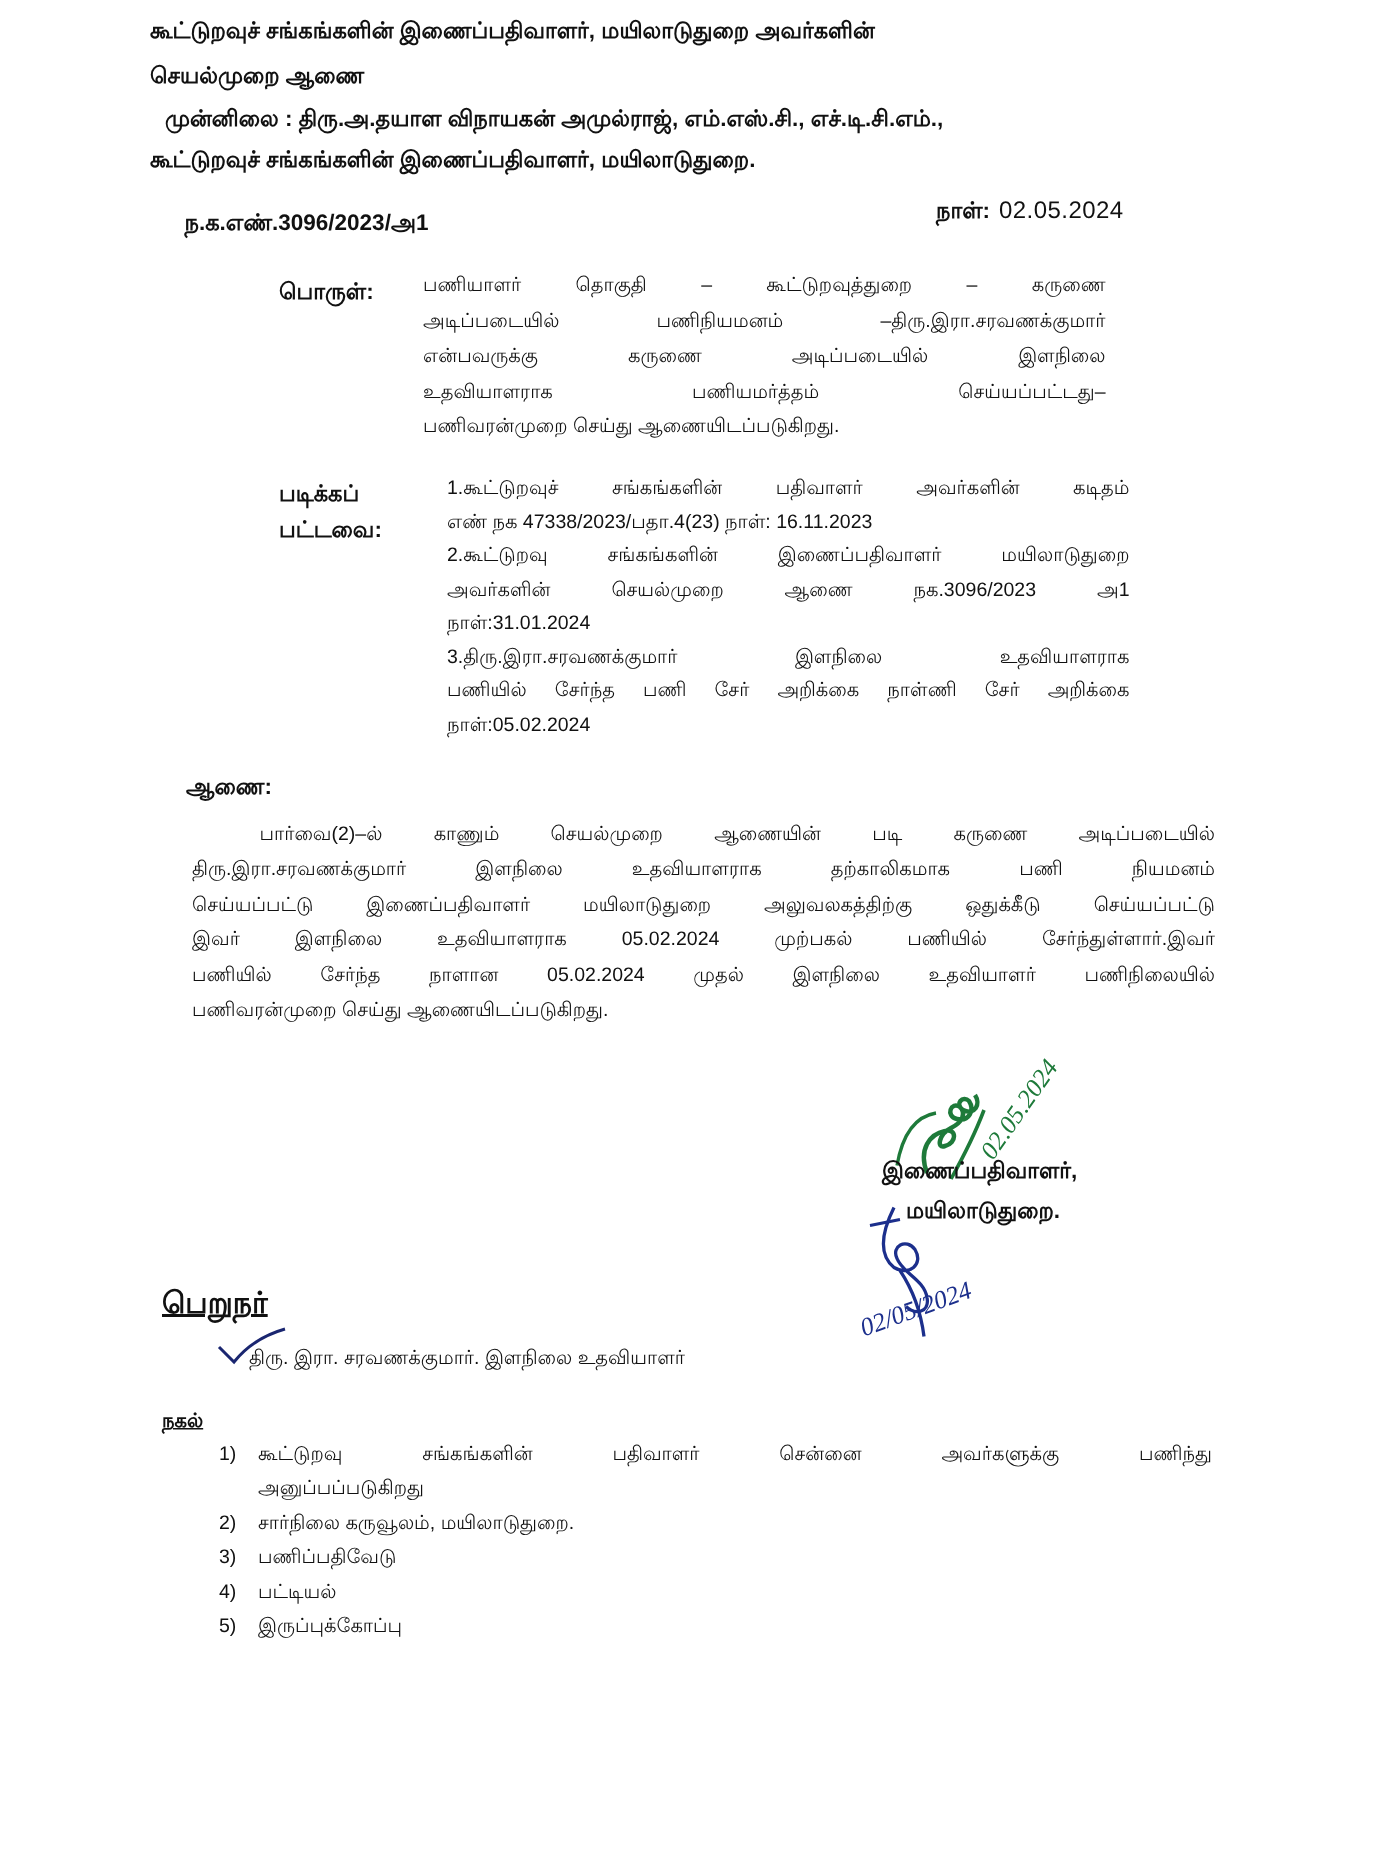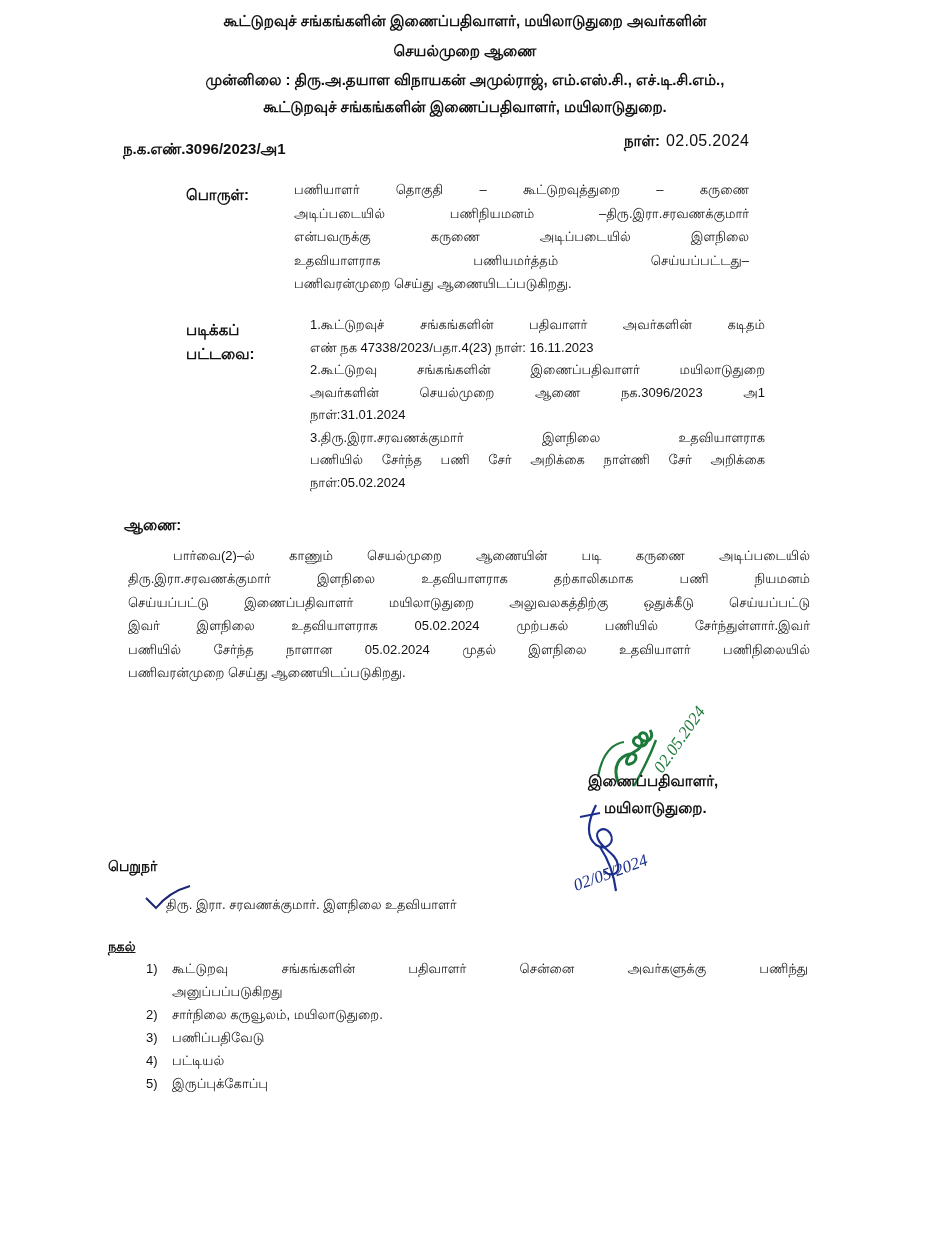--- a/index.html
+++ b/index.html
@@ -17,21 +17,20 @@
     }
     .page {
       position: absolute;
       left: 0; top: 0;
       width: 929px; height: 1245px;
       background: #ffffff;
     }
     .abs { position: absolute; }
     .hdr {
       left: 100px; width: 730px;
-      text-align: center;
       font-weight: bold;
       font-size: 15px;
       white-space: nowrap;
     }
     .ref-left {
       left: 123px; top: 140px;
       font-weight: bold; font-size: 15px;
     }
     .ref-right {
       left: 624px; top: 132px;
@@ -40,21 +39,20 @@
     .ref-right .lbl { font-weight: bold; }
     .ref-right .val { font-size: 16px; margin-left: 6px; letter-spacing: 0.3px; }
     .label {
       font-weight: bold; font-size: 15px;
     }
     .para {
       font-size: 13px;
       line-height: 23.5px;
       text-align: justify;
       text-align-last: left;
-      margin-left: 12px;
     }
     .para .line {
       display: block;
       text-align: justify;
       text-align-last: justify;
     }
     .para .line.last { text-align-last: left; }
     .body-para {
       left: 128px; top: 544px; width: 682px;
       font-size: 13px; line-height: 23.4px;
@@ -68,21 +66,22 @@
     .body-para .line.first { padding-left: 45px; }
     .body-para .line.last { text-align-last: left; }
     .sig-title {
       left: 588px; top: 767px;
       font-weight: bold; font-size: 15px; line-height: 27px;
       text-align: left;
     }
     .sig-title .l2 { padding-left: 16px; display: block; }
     .recipients-label {
       left: 108px; top: 858px;
-      font-weight: bold; font-size: 14px;
+      font-weight: bold; font-size: 20px;
+      text-decoration: underline;
     }
     .recipient {
       left: 166px; top: 897px;
       font-size: 13px;
     }
     .copy-label {
       left: 108px; top: 920px;
       font-weight: bold; font-size: 13px;
       text-decoration: underline;
       margin-top: 19px;

